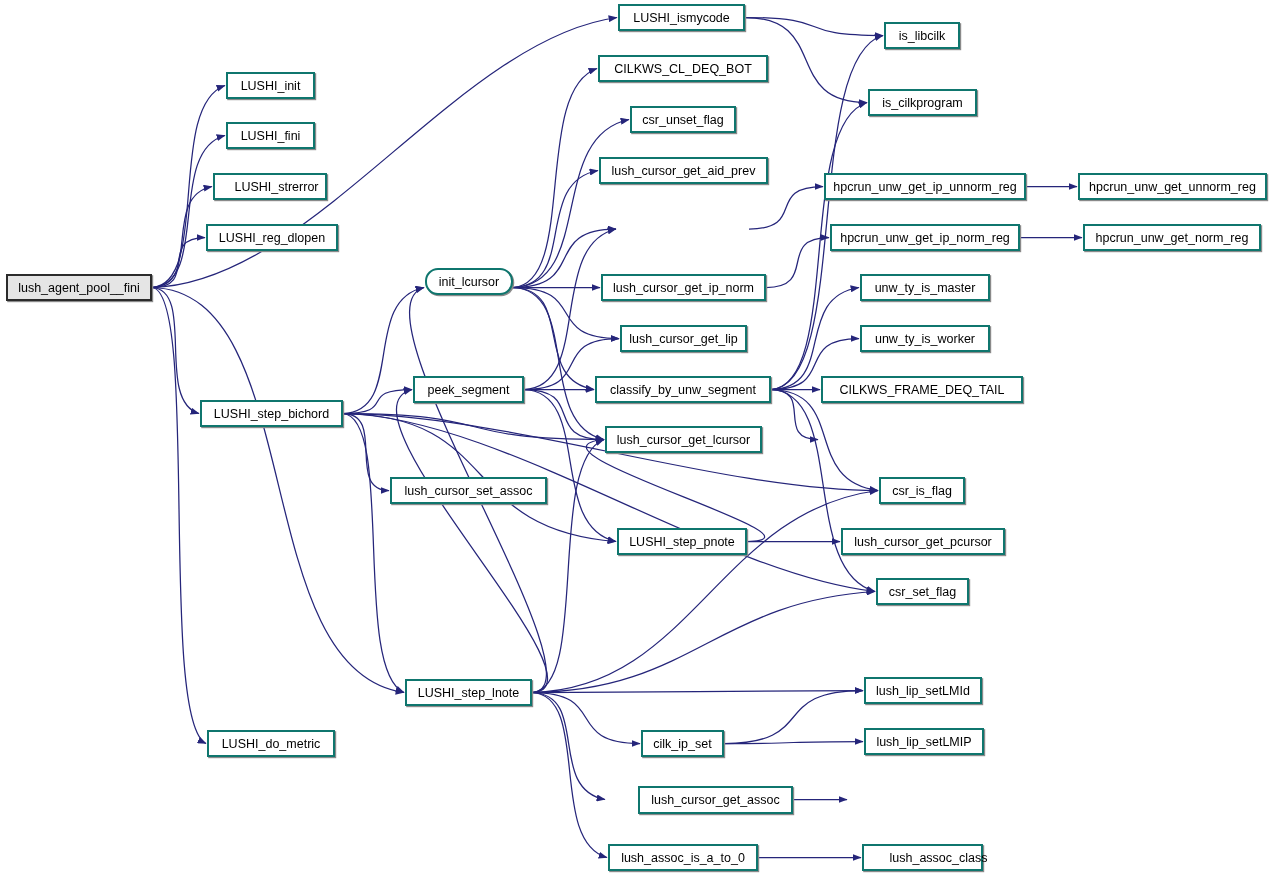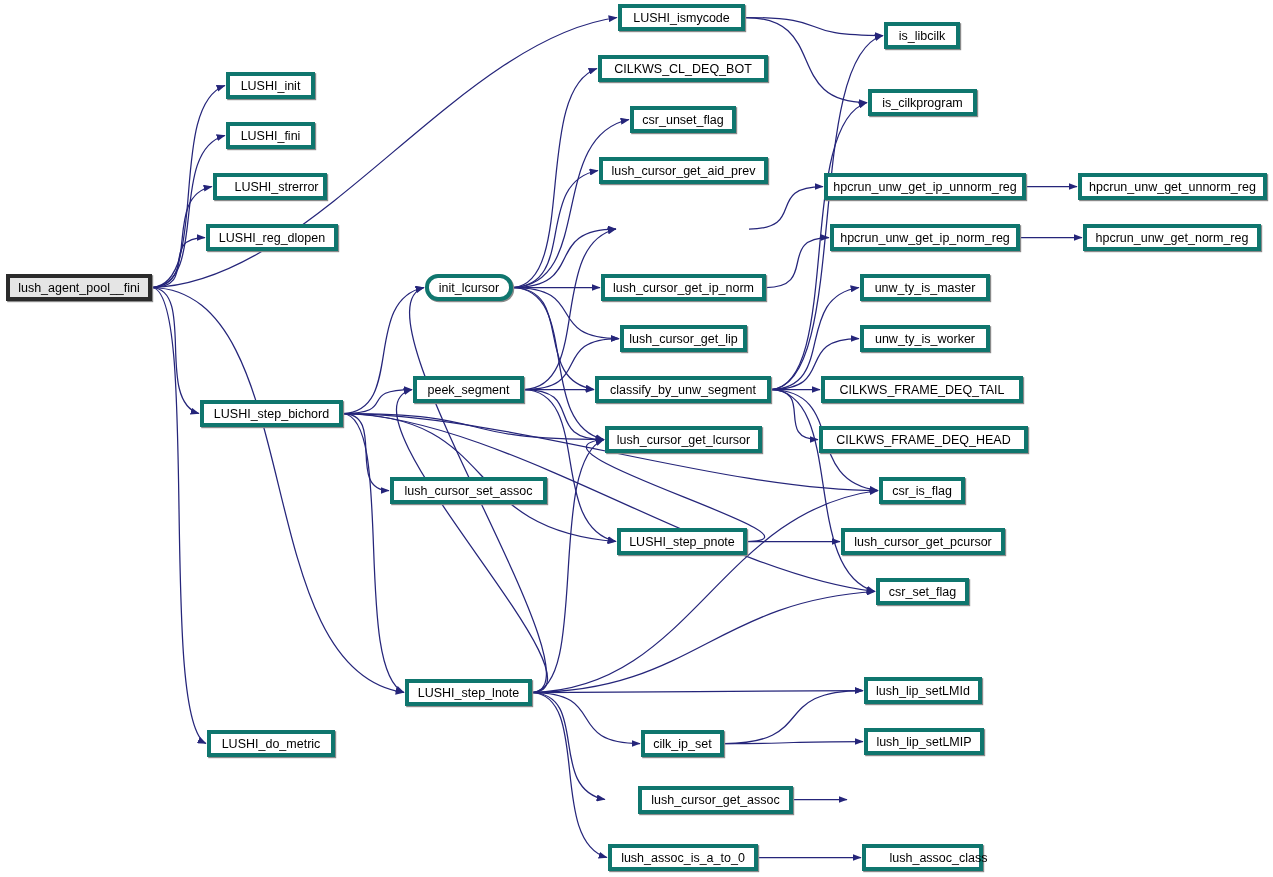--- a/index.html
+++ b/index.html
@@ -26,21 +26,21 @@
   #node-layer {
     position: absolute;
     left: 0;
     top: 0;
     width: 1273px;
     height: 877px;
   }
   .gnode {
     position: absolute;
     box-sizing: border-box;
-    border: 4px solid #0f766e;
+    border: 2px solid #0f766e;
     background: #ffffff;
     color: #000000;
     font-size: 12.5px;
     line-height: 14px;
     text-align: left;
     display: flex;
     align-items: center;
     justify-content: center;
     white-space: pre;
     box-shadow: 1.2px 1.2px 0 0 #8a8a8a;
@@ -127,21 +127,21 @@
       </g>
   </svg>
   <div id="node-layer">
       <div class="gnode root" style="left: 6px; top: 274px; width: 146px; height: 27px;"><span class="lbl">lush_agent_pool__fini</span></div>
       <div class="gnode" style="left: 226px; top: 72px; width: 89px; height: 27px;"><span class="lbl">LUSHI_init</span></div>
       <div class="gnode" style="left: 226px; top: 122px; width: 89px; height: 27px;"><span class="lbl">LUSHI_fini</span></div>
       <div class="gnode" style="left: 213px; top: 173px; width: 114px; height: 27px; padding-left: 13px;"><span class="lbl">LUSHI_strerror</span></div>
       <div class="gnode" style="left: 206px; top: 224px; width: 132px; height: 27px;"><span class="lbl">LUSHI_reg_dlopen</span></div>
       <div class="gnode" style="left: 200px; top: 400px; width: 143px; height: 27px;"><span class="lbl">LUSHI_step_bichord</span></div>
       <div class="gnode" style="left: 207px; top: 730px; width: 128px; height: 27px;"><span class="lbl">LUSHI_do_metric</span></div>
-      <div class="gnode" style="left: 425px; top: 274px; width: 88px; height: 27px; border-radius: 13px;"><span class="lbl">init_lcursor</span></div>
+      <div class="gnode" style="left: 425px; top: 268px; width: 88px; height: 27px; border-radius: 13px;"><span class="lbl">init_lcursor</span></div>
       <div class="gnode" style="left: 413px; top: 376px; width: 111px; height: 27px;"><span class="lbl">peek_segment</span></div>
       <div class="gnode" style="left: 390px; top: 477px; width: 157px; height: 27px;"><span class="lbl">lush_cursor_set_assoc</span></div>
       <div class="gnode" style="left: 405px; top: 679px; width: 127px; height: 27px;"><span class="lbl">LUSHI_step_lnote</span></div>
       <div class="gnode" style="left: 618px; top: 4px; width: 127px; height: 27px;"><span class="lbl">LUSHI_ismycode</span></div>
       <div class="gnode" style="left: 598px; top: 55px; width: 170px; height: 27px;"><span class="lbl">CILKWS_CL_DEQ_BOT</span></div>
       <div class="gnode" style="left: 630px; top: 106px; width: 106px; height: 27px;"><span class="lbl">csr_unset_flag</span></div>
       <div class="gnode" style="left: 599px; top: 157px; width: 169px; height: 27px;"><span class="lbl">lush_cursor_get_aid_prev</span></div>
       <div class="gnode" style="left: 601px; top: 274px; width: 165px; height: 27px;"><span class="lbl">lush_cursor_get_ip_norm</span></div>
       <div class="gnode" style="left: 620px; top: 325px; width: 127px; height: 27px;"><span class="lbl">lush_cursor_get_lip</span></div>
       <div class="gnode" style="left: 595px; top: 376px; width: 176px; height: 27px;"><span class="lbl">classify_by_unw_segment</span></div>
@@ -150,21 +150,20 @@
       <div class="gnode" style="left: 641px; top: 730px; width: 83px; height: 27px;"><span class="lbl">cilk_ip_set</span></div>
       <div class="gnode" style="left: 638px; top: 786px; width: 155px; height: 28px;"><span class="lbl">lush_cursor_get_assoc</span></div>
       <div class="gnode" style="left: 608px; top: 844px; width: 150px; height: 27px;"><span class="lbl">lush_assoc_is_a_to_0</span></div>
       <div class="gnode" style="left: 884px; top: 22px; width: 76px; height: 27px;"><span class="lbl">is_libcilk</span></div>
       <div class="gnode" style="left: 868px; top: 89px; width: 109px; height: 27px;"><span class="lbl">is_cilkprogram</span></div>
       <div class="gnode" style="left: 824px; top: 173px; width: 202px; height: 27px;"><span class="lbl">hpcrun_unw_get_ip_unnorm_reg</span></div>
       <div class="gnode" style="left: 830px; top: 224px; width: 190px; height: 27px;"><span class="lbl">hpcrun_unw_get_ip_norm_reg</span></div>
       <div class="gnode" style="left: 860px; top: 274px; width: 130px; height: 27px;"><span class="lbl">unw_ty_is_master</span></div>
       <div class="gnode" style="left: 860px; top: 325px; width: 130px; height: 27px;"><span class="lbl">unw_ty_is_worker</span></div>
       <div class="gnode" style="left: 821px; top: 376px; width: 202px; height: 27px;"><span class="lbl">CILKWS_FRAME_DEQ_TAIL</span></div>
-      <div class="gnode" style="left: 819px; top: 426px; width: 209px; height: 27px;"><span class="lbl">CILKWS_FRAME_DEQ_HEAD</span></div>
       <div class="gnode" style="left: 879px; top: 477px; width: 86px; height: 27px;"><span class="lbl">csr_is_flag</span></div>
       <div class="gnode" style="left: 841px; top: 528px; width: 164px; height: 27px;"><span class="lbl">lush_cursor_get_pcursor</span></div>
       <div class="gnode" style="left: 876px; top: 578px; width: 93px; height: 27px;"><span class="lbl">csr_set_flag</span></div>
       <div class="gnode" style="left: 864px; top: 677px; width: 118px; height: 27px;"><span class="lbl">lush_lip_setLMId</span></div>
       <div class="gnode" style="left: 864px; top: 728px; width: 120px; height: 27px;"><span class="lbl">lush_lip_setLMIP</span></div>
       <div class="gnode" style="left: 862px; top: 844px; width: 121px; height: 27px; padding-left: 32px;"><span class="lbl">lush_assoc_class</span></div>
       <div class="gnode" style="left: 1078px; top: 173px; width: 189px; height: 27px;"><span class="lbl">hpcrun_unw_get_unnorm_reg</span></div>
       <div class="gnode" style="left: 1083px; top: 224px; width: 178px; height: 27px;"><span class="lbl">hpcrun_unw_get_norm_reg</span></div>
     </div>
 </div>

